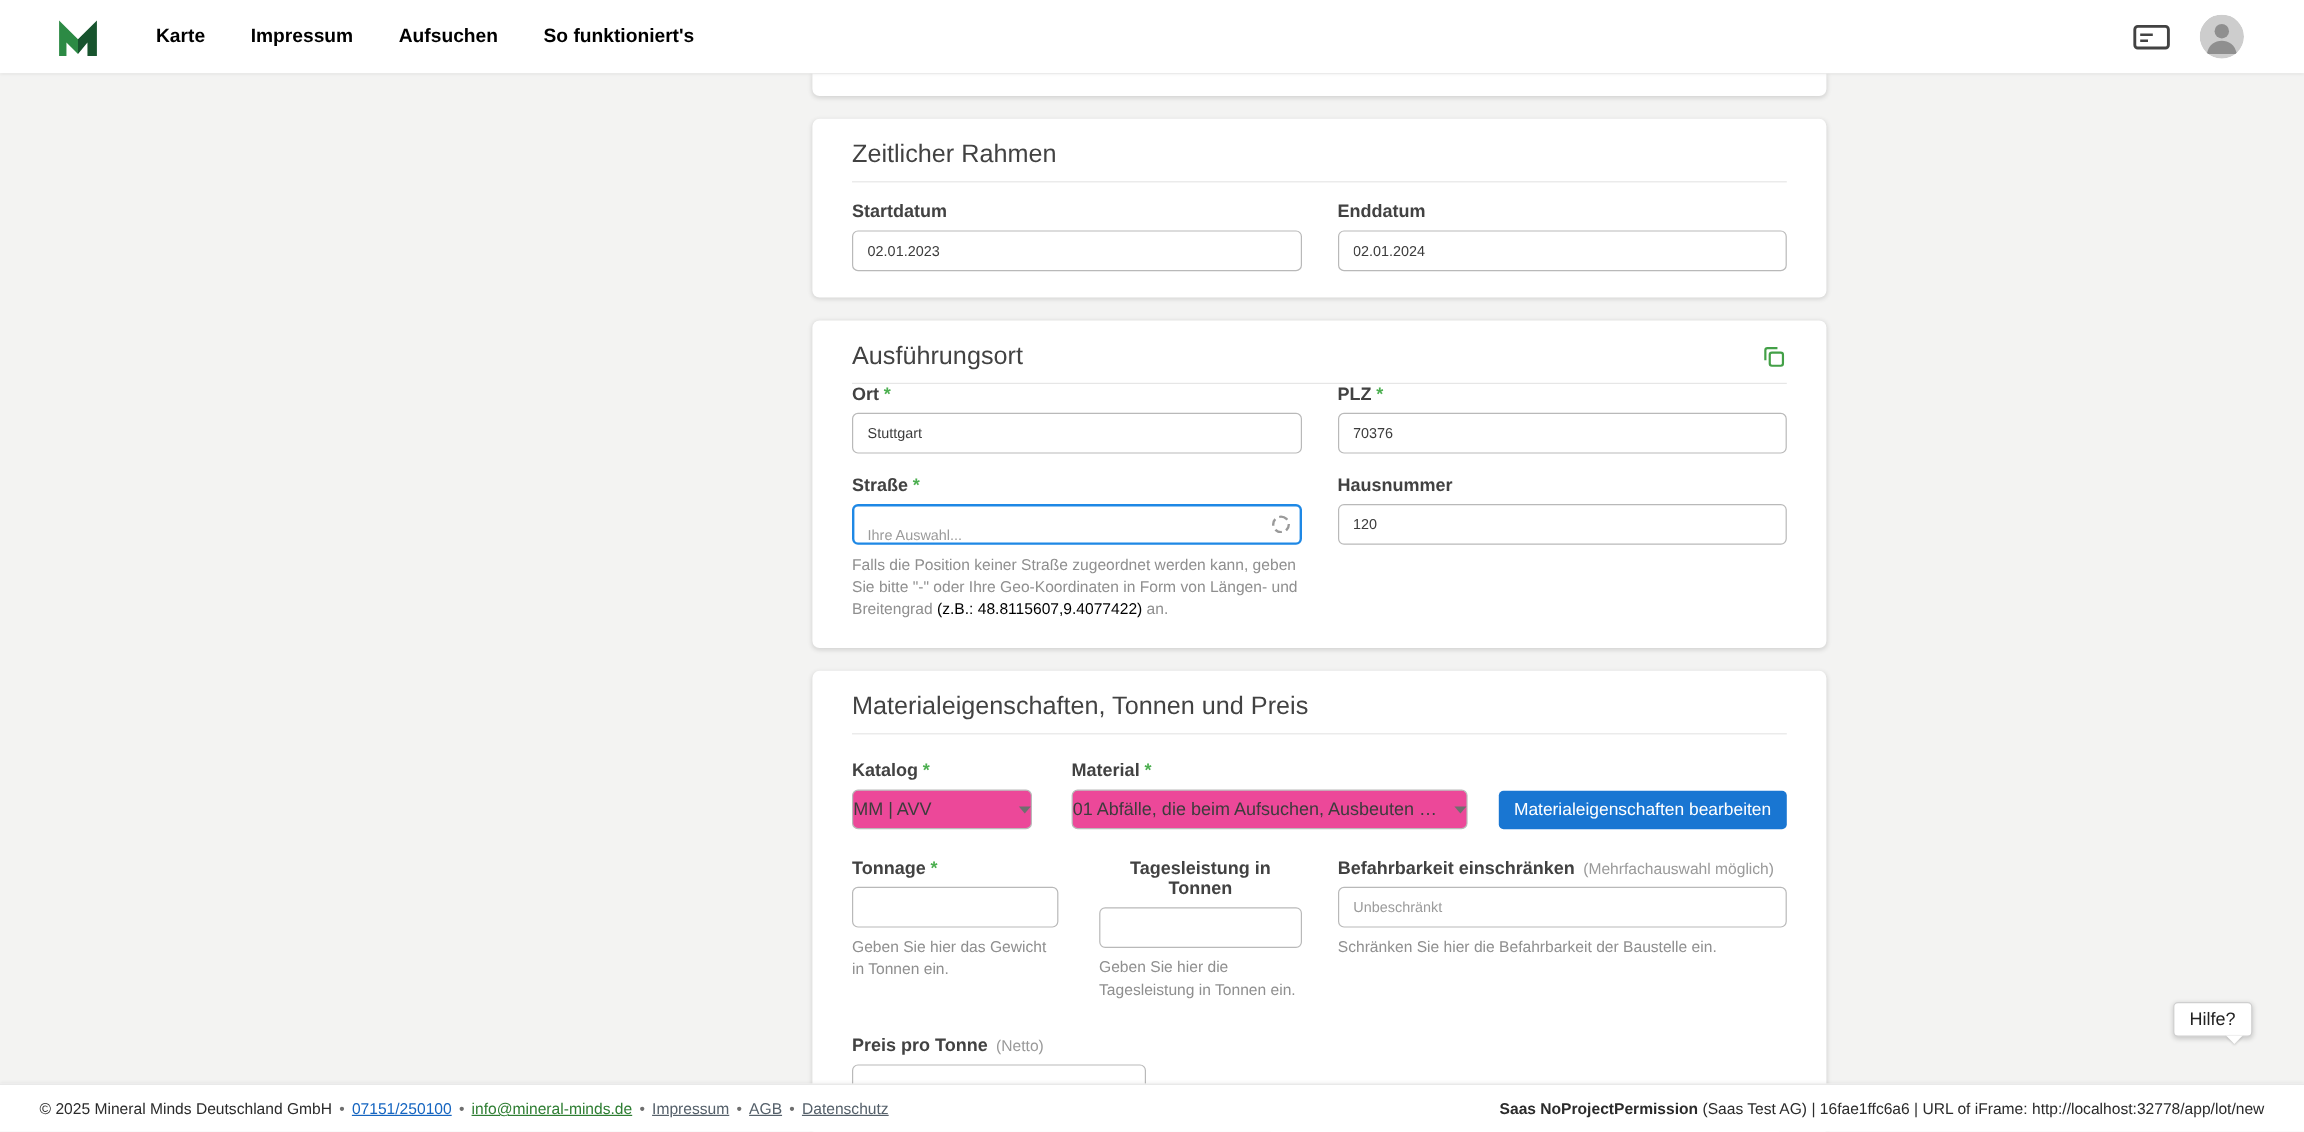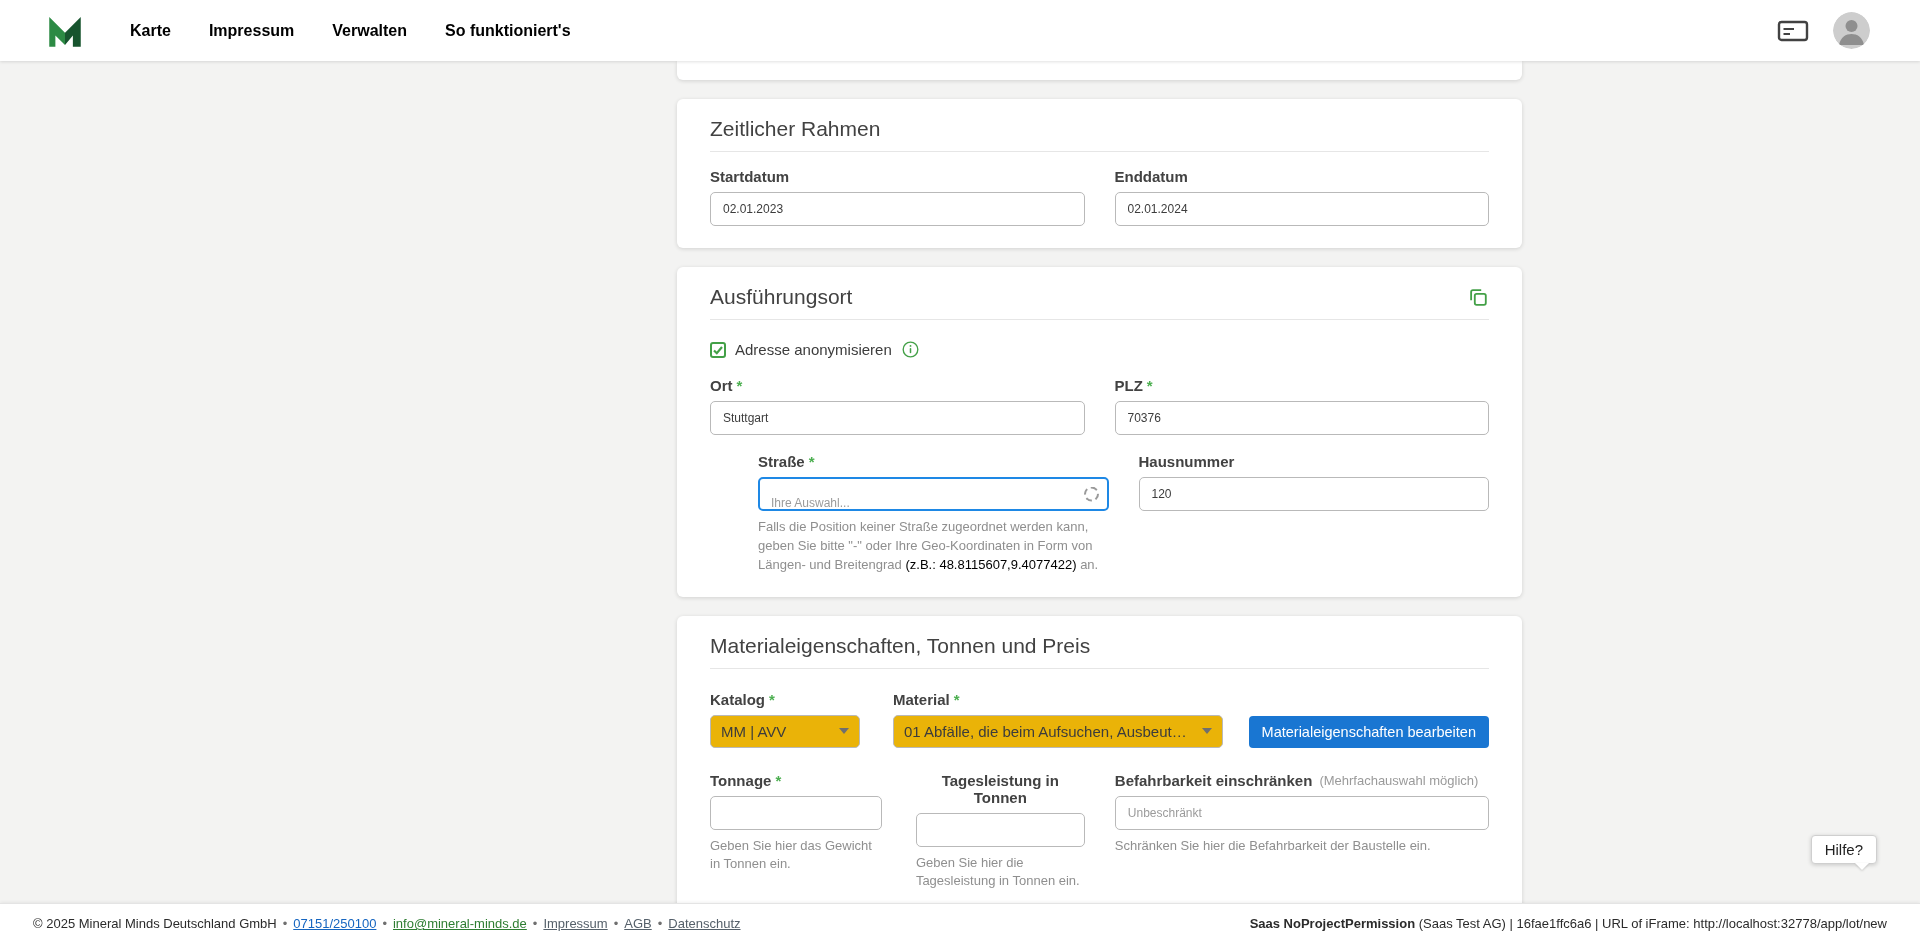--- a/index.html
+++ b/index.html
@@ -46,21 +46,21 @@
 
   
   .row-flex { display:flex; align-items:flex-end; margin-top:22px; }
   .row-flex2 { display:flex; align-items:flex-start; margin-top:24px; }
   .fld { display:flex; flex-direction:column; }
   .w-katalog { width:150px; }
   .w-material { width:330px; margin-left:33px; }
   .w-tonnage { width:175px; }
   .w-befahr { width:381px; margin-left:30px; }
   .w-tages { width:172px; margin-left:34px; }
-  .select-box { height:33px; border:1px solid #b9b9b9; border-radius:5px; background:#eab308; display:flex; align-items:center; padding:0 10px; cursor:pointer; }
+  .select-box { height:33px; border:1px solid #b9b9b9; border-radius:5px; background:#ec4899; display:flex; align-items:center; padding:0 0; cursor:pointer; }
   .select-text { flex:1; font-size:15px; color:#3c3c3c; white-space:nowrap; overflow:hidden; text-overflow:ellipsis; }
   .caret { width:0; height:0; border-left:5px solid transparent; border-right:5px solid transparent; border-top:6px solid #6f6f6f; margin-left:8px; flex:none; }
   .btn-primary { margin-left:auto; height:32px; background:#1976d2; color:#fff; border:none; border-radius:4px; font-family:inherit; font-size:14.5px; padding:0 13px; cursor:pointer; }
   .preis-block { margin-top:28px; }
   .preis-input { width:245px; }
 
   
   .help-bubble { position:fixed; right:43px; bottom:79px; background:#fff; border:1px solid #cfcfcf; border-radius:4px; padding:5px 13px; font-size:15px; color:#222; box-shadow:0 1px 4px rgba(0,0,0,.18); cursor:pointer; z-index:40; }
   .help-tail { position:absolute; bottom:-7px; right:7px; width:0; height:0; border-left:7px solid transparent; border-right:7px solid transparent; border-top:7px solid #fff; filter:drop-shadow(0 1px 1px rgba(0,0,0,.18)); }
 
@@ -81,21 +81,21 @@
 <header class="navbar">
   <div class="logo">
     <svg width="42" height="42" viewBox="0 0 48 48">
       <path d="M6 42 V8 L24 26 L24 40 L13 29 L13 42 Z" fill="#2c8a44"></path>
       <path d="M24 26 L42 8 V42 H33 V29 L24 40 Z" fill="#17542e"></path>
     </svg>
   </div>
   <nav class="nav-items">
     <span class="nav-item">Karte</span>
     <span class="nav-item">Impressum</span>
-    <span class="nav-item">Verwalten</span>
+    <span class="nav-item">Aufsuchen</span>
     <span class="nav-item">So funktioniert's</span>
   </nav>
   <div class="nav-right">
     <svg width="32" height="24" viewBox="0 0 32 24" style="cursor:pointer">
       <rect x="2" y="3" width="28" height="18" rx="2.5" fill="none" stroke="#424242" stroke-width="2.4"></rect>
       <line x1="6.5" y1="10" x2="17" y2="10" stroke="#424242" stroke-width="2"></line>
       <line x1="6.5" y1="15" x2="13" y2="15" stroke="#424242" stroke-width="2"></line>
     </svg>
     <div class="avatar" style="cursor:pointer">
       <svg width="37" height="37" viewBox="0 0 37 37">
@@ -134,54 +134,39 @@
     <section class="card">
       <div class="card-title-row">
         <div class="card-title">Ausführungsort</div>
         <svg width="22" height="22" viewBox="0 0 24 24" style="cursor:pointer">
           <rect x="8.5" y="8.5" width="12" height="12" rx="2" fill="none" stroke="#43a047" stroke-width="2"></rect>
           <path d="M15.5 4.5 H6.5 a2 2 0 0 0 -2 2 V15.5" fill="none" stroke="#43a047" stroke-width="2"></path>
         </svg>
       </div>
       <hr class="divider">
 
-      <div class="checkbox-row">
-        <span class="checkbox" role="checkbox" aria-checked="true">
-          <svg width="12" height="12" viewBox="0 0 12 12">
-            <polyline points="2,6.5 4.8,9.2 10,3" fill="none" stroke="#43a047" stroke-width="2.2"></polyline>
-          </svg>
-        </span>
-        <span class="checkbox-label">Adresse anonymisieren</span>
-        <span class="info-icon">
-          <svg width="17" height="17" viewBox="0 0 20 20">
-            <circle cx="10" cy="10" r="8.6" fill="none" stroke="#43a047" stroke-width="1.6"></circle>
-            <circle cx="10" cy="5.8" r="1.1" fill="#43a047"></circle>
-            <rect x="9.1" y="8.2" width="1.8" height="6.2" rx="0.9" fill="#43a047"></rect>
-          </svg>
-        </span>
-      </div>
 
       <div class="grid-2">
         <div class="fld">
           <label class="field-label">
               <span>Ort</span>
               <span class="req">*</span>
             </label>
           <input class="text-input" type="text" value="Stuttgart" style="">
         </div>
         <div class="fld">
           <label class="field-label">
               <span>PLZ</span>
               <span class="req">*</span>
             </label>
           <input class="text-input" type="text" value="70376" style="">
         </div>
       </div>
 
-      <div class="grid-2" style="margin-top:18px;margin-left:48px;">
+      <div class="grid-2" style="margin-top:18px;">
         <div class="fld">
           <label class="field-label">
               <span>Straße</span>
               <span class="req">*</span>
             </label>
           <div class="input-wrap">
             <input class="text-input input-focused" type="text" placeholder="Ihre Auswahl..." style="">
             <span class="spinner"></span>
           </div>
           <div class="helper">

